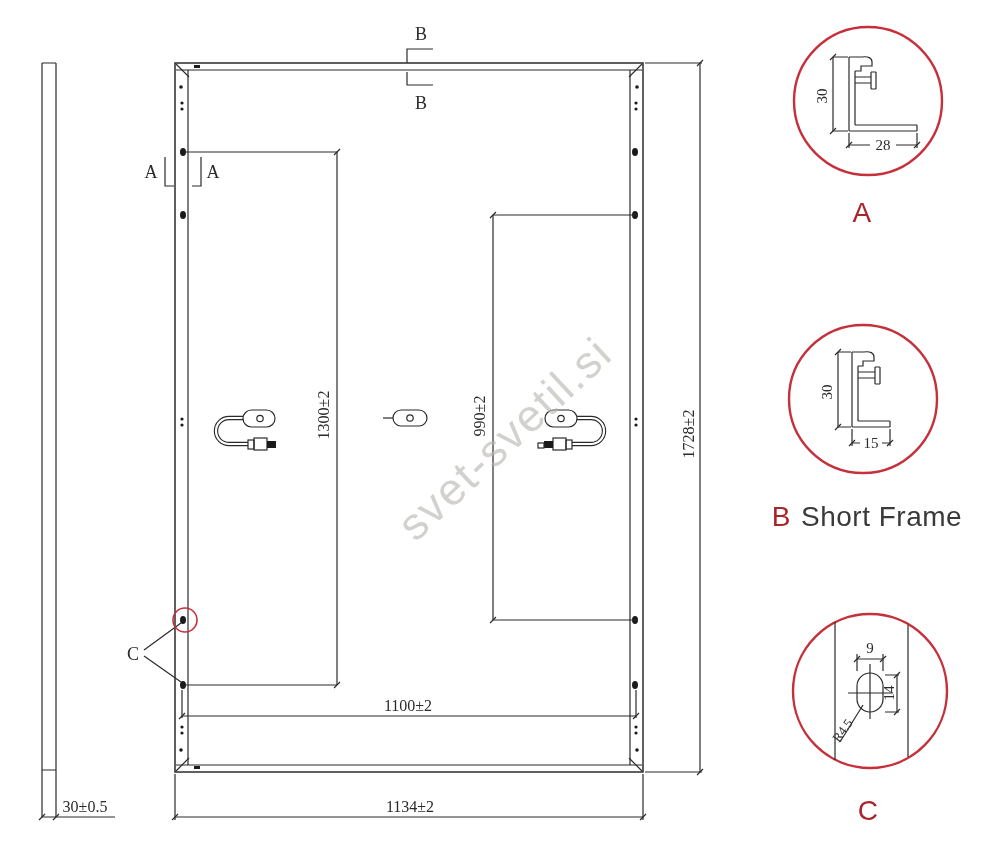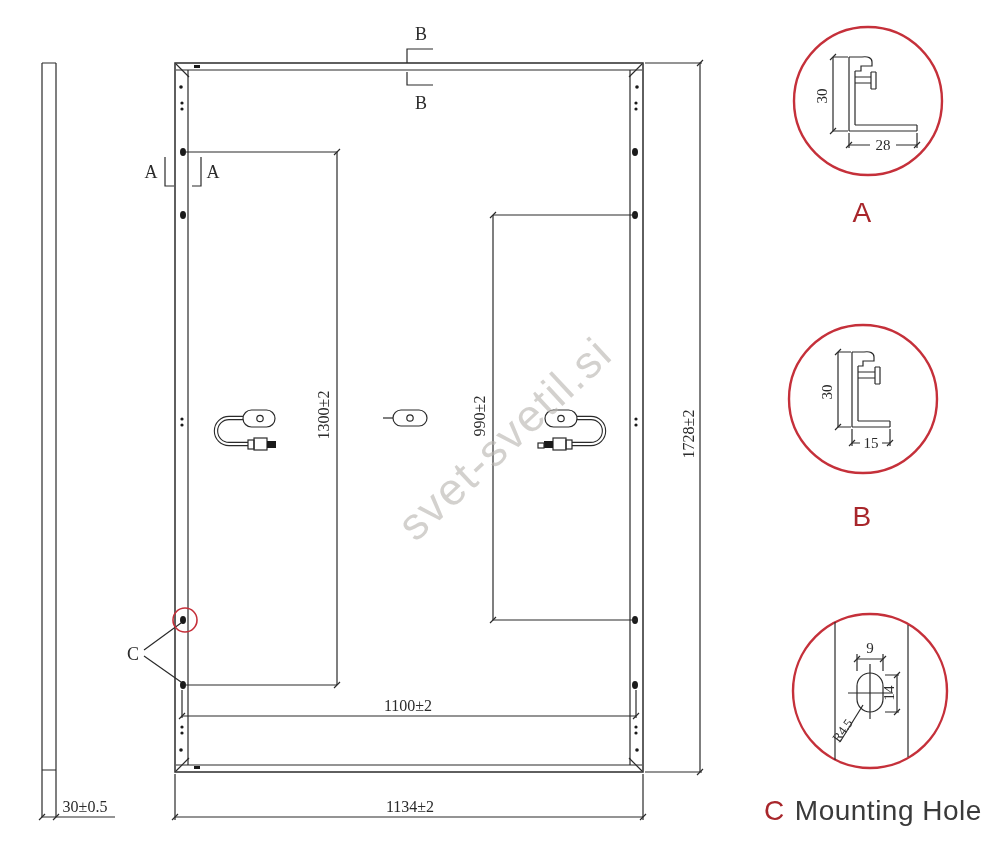--- a/index.html
+++ b/index.html
@@ -204,19 +204,19 @@
     </g>
   </svg>
 
   <div id="watermark">svet-svetil.si</div>
 
   <div class="caption" style="left:756px;top:197px;">
     <span class="letter">A</span>
   </div>
   <div class="caption" style="left:756px;top:501px;">
     <span class="letter">B</span>
+    <span>Short Frame</span>
   </div>
   <div class="caption" style="left:762px;top:795px;">
     <span class="letter">C</span>
-    <span>Mounting Hole</span>
   </div>
 
 </div>
 
 </body></html>

